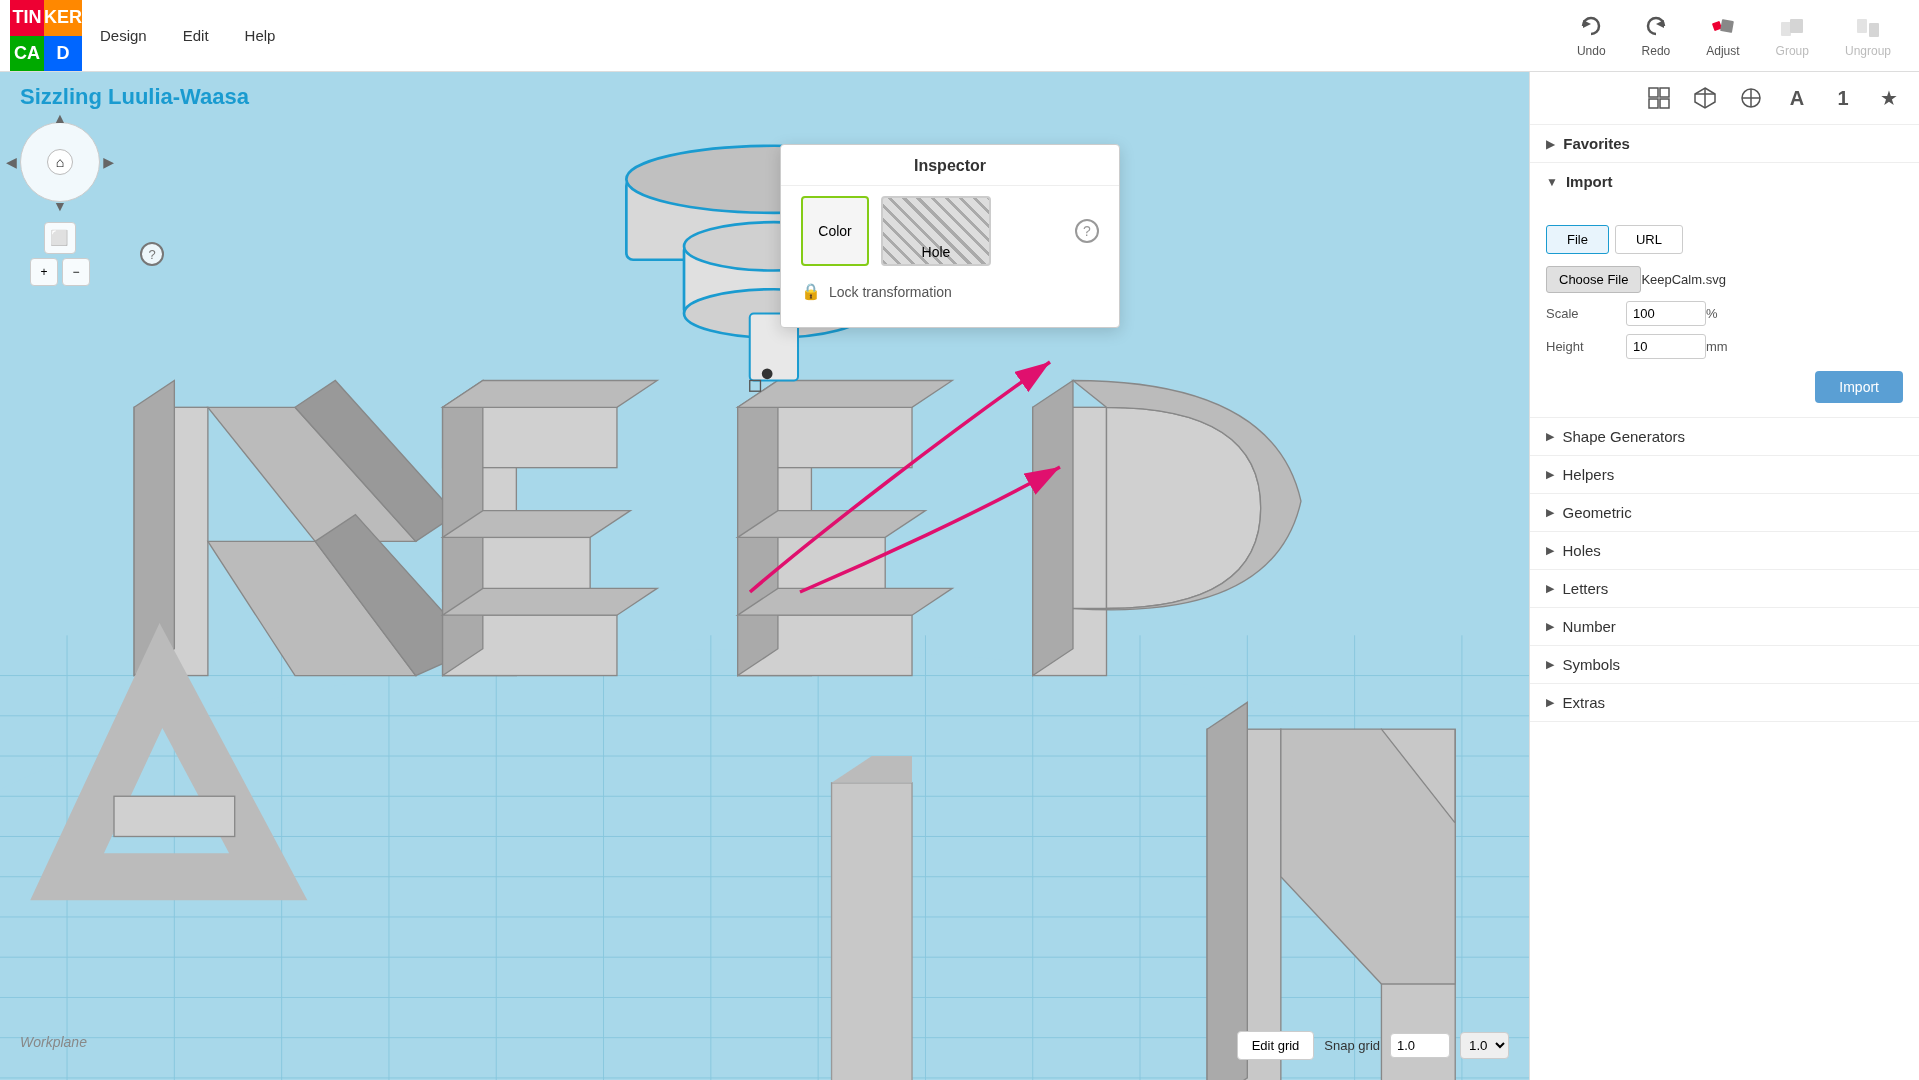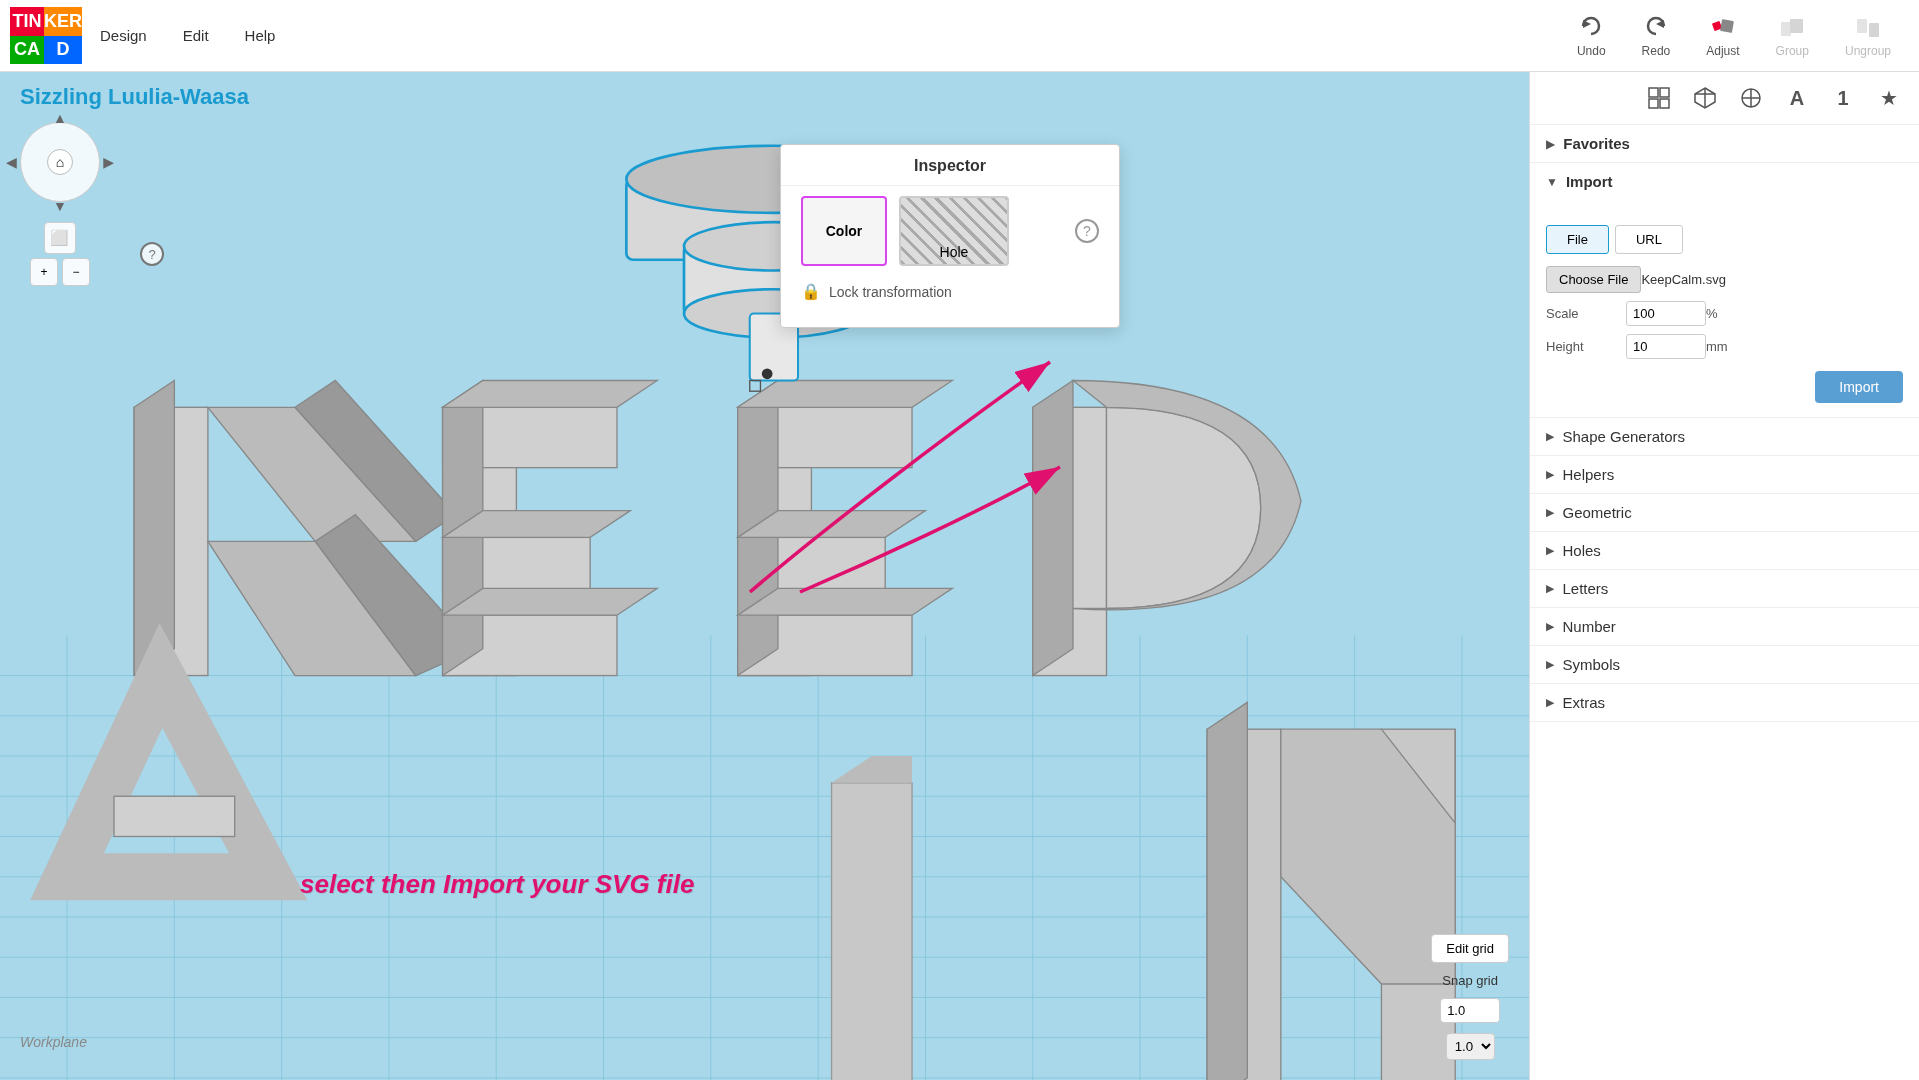--- a/index.html
+++ b/index.html
@@ -13,21 +13,21 @@
       align-items: center;
       border-bottom: 1px solid #ddd;
       padding: 0 10px;
       gap: 0;
       position: relative;
       z-index: 100;
     }
 
     #logo {
       width: 72px;
-      height: 57px;
+      height: 71px;
       flex-shrink: 0;
       display: grid;
       grid-template-columns: 1fr 1fr;
       grid-template-rows: 1fr 1fr;
     }
     .logo-cell { display: flex; align-items: center; justify-content: center; font-weight: 900; font-size: 18px; color: #fff; }
     .logo-tin { background: #e03; }
     .logo-ker { background: #f80; }
     .logo-ca { background: #0a0; }
     .logo-d { background: #06f; }
@@ -108,21 +108,20 @@
 
     
     #bottom-controls {
       position: absolute;
       bottom: 20px;
       right: 20px;
       display: flex;
       align-items: center;
       gap: 10px;
       z-index: 20;
-      flex-direction: column;
     }
     .edit-grid-btn {
       background: #fff;
       border: 1px solid #ccc;
       border-radius: 4px;
       padding: 6px 14px;
       cursor: pointer;
       font-size: 13px;
     }
     .snap-grid-label {
@@ -158,30 +157,30 @@
       color: #333;
       border-bottom: 1px solid #eee;
     }
     .inspector-row {
       display: flex;
       align-items: center;
       padding: 10px 20px;
       gap: 12px;
     }
     .color-swatch {
-      width: 86px;
+      width: 68px;
       height: 70px;
       background: #f5f5f5;
-      border: 2px solid #d946ef;
+      border: 2px solid #84cc16;
       border-radius: 4px;
       display: flex;
       align-items: center;
       justify-content: center;
       font-size: 14px;
-      font-weight: 700;
+      font-weight: 400;
       cursor: pointer;
     }
     .hole-swatch {
       width: 110px;
       height: 70px;
       background: repeating-linear-gradient(
         45deg,
         #aaa,
         #aaa 3px,
         #ddd 3px,
@@ -617,21 +616,20 @@
       <polygon points="620,530 650,510 680,510 680,530" fill="#bbb"></polygon>
 
       <g fill="#c0c0c0" stroke="#888" stroke-width="1">
         <rect x="900" y="490" width="55" height="280" fill="#c8c8c8"></rect>
         <rect x="1030" y="490" width="55" height="280" fill="#c8c8c8"></rect>
         <polygon points="955,490 1030,490 1085,560 1085,490 1085,490 1085,680 1030,680 955,600" fill="#c0c0c0"></polygon>
         <polygon points="900,490 930,470 930,750 900,770" fill="#aaa"></polygon>
       </g>
     </svg>
 
-    <div id="annotation">select then Import your SVG file</div>
 
     <svg style="position:absolute;top:0;left:0;width:100%;height:100%;pointer-events:none;z-index:25;">
 
       <defs>
         <marker id="arrowhead" markerWidth="10" markerHeight="7" refX="10" refY="3.5" orient="auto">
           <polygon points="0 0, 10 3.5, 0 7" fill="#e0106e"></polygon>
         </marker>
       </defs>
 
       <path d="M 750 520 C 820 460 950 360 1050 290" stroke="#e0106e" stroke-width="3.5" fill="none" marker-end="url(#arrowhead)"></path>

